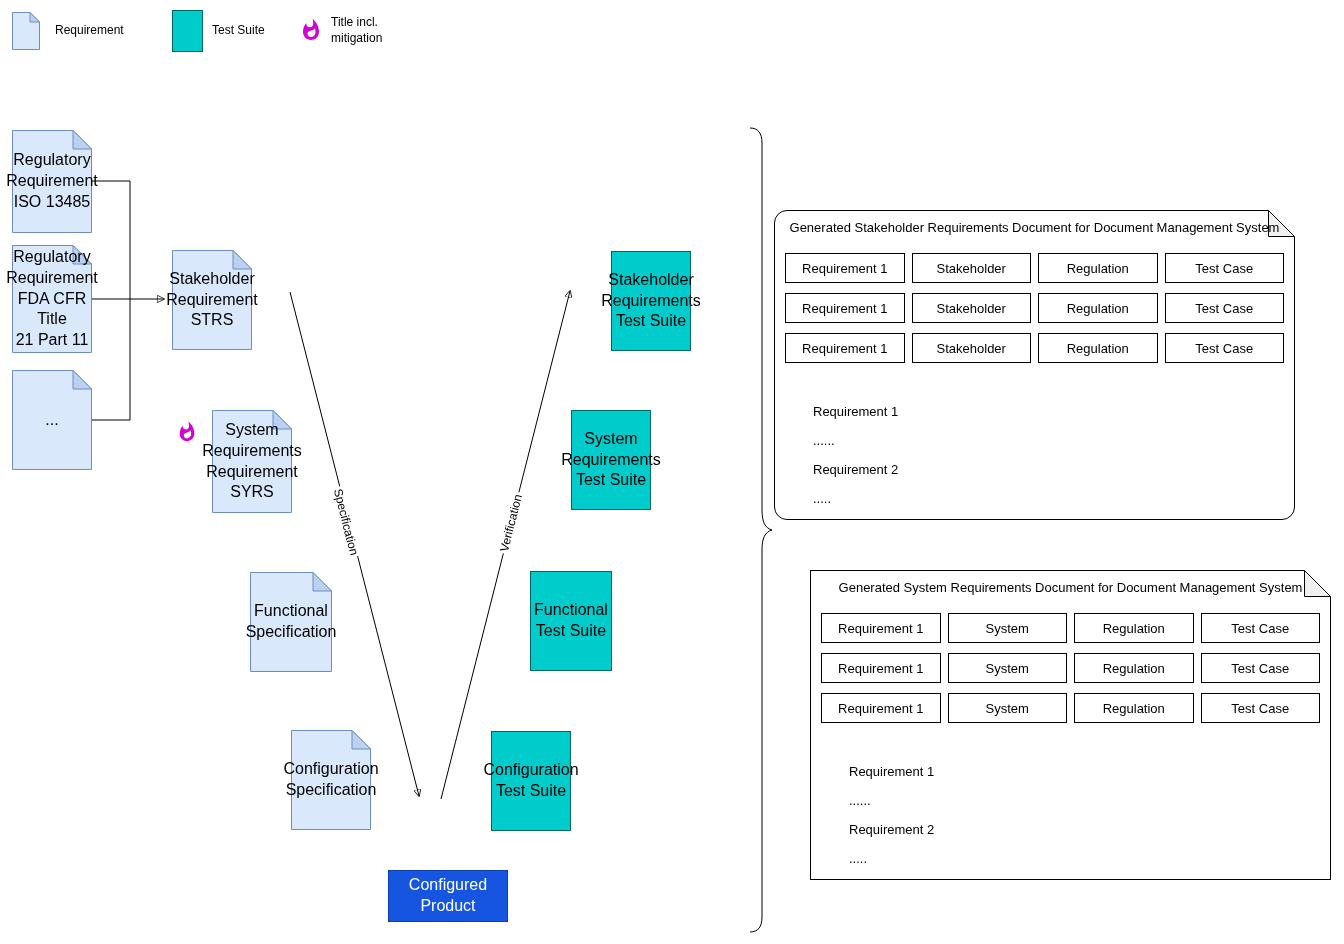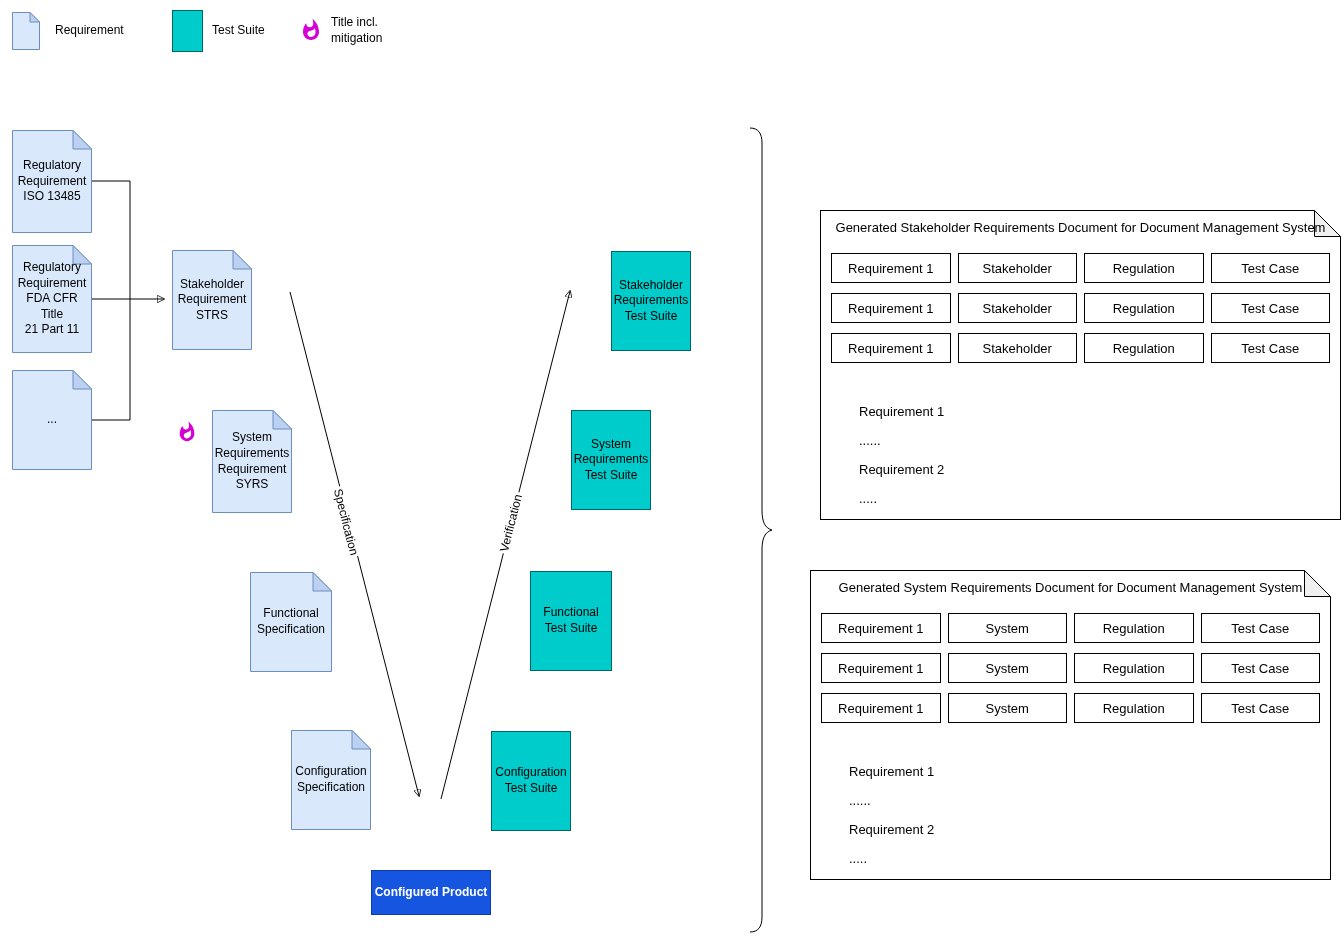--- a/index.html
+++ b/index.html
@@ -9,21 +9,21 @@
     font-family:"Liberation Sans","DejaVu Sans",sans-serif;color:#000;
     overflow:hidden;
   }
   .canvas{position:absolute;inset:0;}
 
   
   .node{position:absolute;z-index:2;}
   .node .shape{position:absolute;left:0;top:0;}
   .node .label{
     position:absolute;inset:0;display:flex;align-items:center;justify-content:center;
-    text-align:center;white-space:pre-line;font-size:12px;line-height:1.3;padding:2px;z-index:2;
+    text-align:center;white-space:pre-line;font-size:16px;line-height:1.3;padding:2px;z-index:2;
   }
   .doc-body{fill:var(--doc-fill,#dae8fc);stroke:var(--doc-stroke,#6c8ebf);stroke-width:1;}
   .doc-flap{fill:var(--doc-fold,#bcd1f2);stroke:var(--doc-stroke,#6c8ebf);stroke-width:1;}
 
   .test{
     background:var(--test-fill,#00cccc);
     border:1px solid var(--test-stroke,#006666);
     box-sizing:border-box;
   }
   .product{
@@ -187,25 +187,25 @@
   </div>
   <div class="node test" style="left:530px;top:571px;width:82px;height:100px;">
     <div class="label">Functional
 Test Suite</div>
   </div>
   <div class="node test" style="left:491px;top:731px;width:80px;height:100px;">
     <div class="label">Configuration
 Test Suite</div>
   </div>
 
-  <div class="node product" style="left:371px;top:870px;width:120px;height:45px;font-weight:bold;">
+  <div class="node product" style="left:388px;top:870px;width:120px;height:52px;">
     <div class="label">Configured Product</div>
   </div>
 
-  <section class="panel" style="left:820px;top:210px;">
+  <section class="panel" style="left:774px;top:210px;border-radius:13px;">
     <svg class="fold" width="27" height="27" viewBox="0 0 27 27">
       <polygon points="0,0 27,0 27,27" fill="#ffffff"></polygon>
       <polygon points="0.5,0.5 0.5,26.5 26.5,26.5" fill="#f0f0f0" stroke="#000" stroke-width="1"></polygon>
     </svg>
     <div class="panel-title">Generated Stakeholder Requirements Document for Document Management System</div>
     <div class="panel-rows">
       <div class="prow">
         <div class="pcell">Requirement 1</div>
         <div class="pcell">Stakeholder</div>
         <div class="pcell">Regulation</div>

